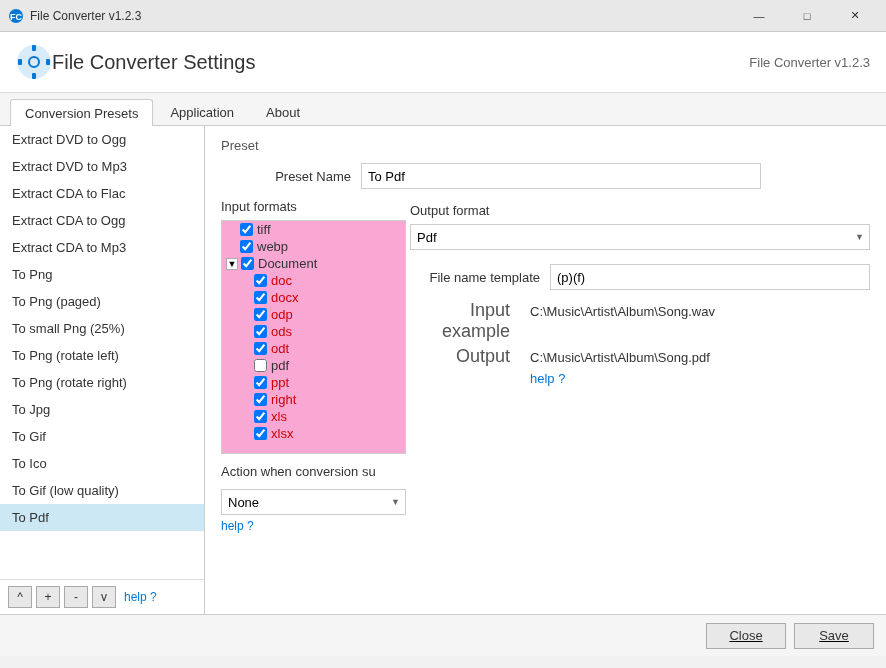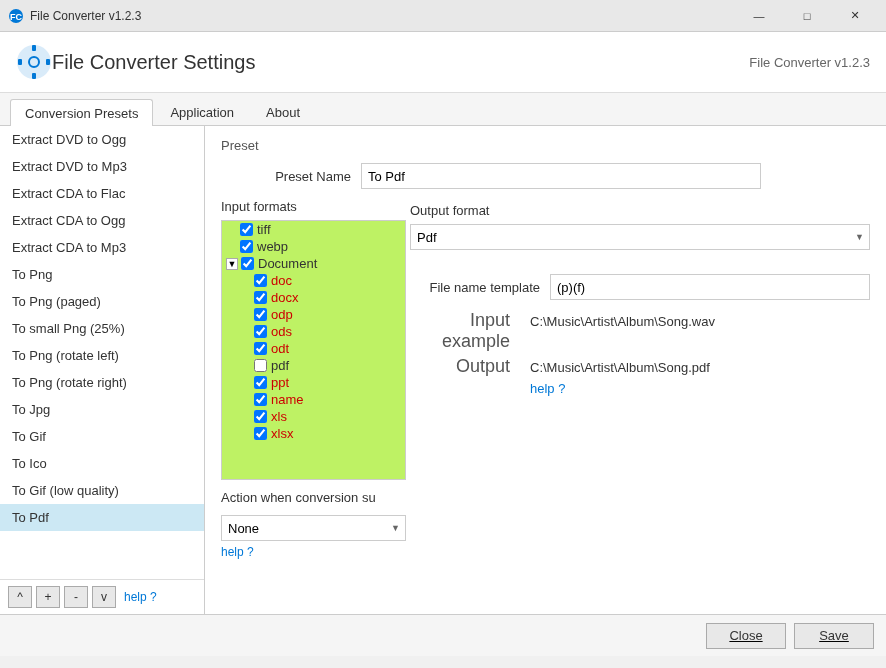--- a/index.html
+++ b/index.html
@@ -165,23 +165,23 @@
 
     .section-title {
       font-size: 13px;
       color: #333;
       margin-bottom: 6px;
     }
 
     
     .formats-tree {
       border: 1px solid #ccc;
-      height: 260px;
+      height: 234px;
       overflow-y: auto;
-      background: #bef264;
+      background: #f9a8d4;
       font-size: 13px;
     }
     .tree-item {
       display: flex;
       align-items: center;
       padding: 1px 4px;
       cursor: default;
     }
     .tree-checkbox {
       margin-right: 4px;
@@ -471,21 +471,21 @@
               <span class="tree-label normal">pdf</span>
             </div>
             <div class="tree-item">
               <span style="padding-left: 28px;"></span>
               <input type="checkbox" class="tree-checkbox" checked="" style="">
               <span class="tree-label red">ppt</span>
             </div>
             <div class="tree-item">
               <span style="padding-left: 28px;"></span>
               <input type="checkbox" class="tree-checkbox" checked="" style="">
-              <span class="tree-label red">name</span>
+              <span class="tree-label red">right</span>
             </div>
             <div class="tree-item">
               <span style="padding-left: 28px;"></span>
               <input type="checkbox" class="tree-checkbox" checked="" style="">
               <span class="tree-label red">xls</span>
             </div>
             <div class="tree-item">
               <span style="padding-left: 28px;"></span>
               <input type="checkbox" class="tree-checkbox" checked="" style="">
               <span class="tree-label red">xlsx</span>
@@ -512,21 +512,21 @@
               <option>Pdf</option>
               <option>Png</option>
               <option>Jpg</option>
               <option>Mp3</option>
               <option>Ogg</option>
               <option>Flac</option>
             </select>
           </div>
         </div>
 
-        <div class="form-row" style="margin-top:24px;align-items:center;">
+        <div class="form-row" style="margin-top:14px;align-items:center;">
           <span class="form-label">File name template</span>
           <input class="form-input" type="text" value="(p)(f)" style="">
         </div>
 
         <div class="info-row" style="margin-top:6px;">
           <span class="info-label">Input example</span>
           <span class="info-value">C:\Music\Artist\Album\Song.wav</span>
         </div>
 
         <div class="info-row">

